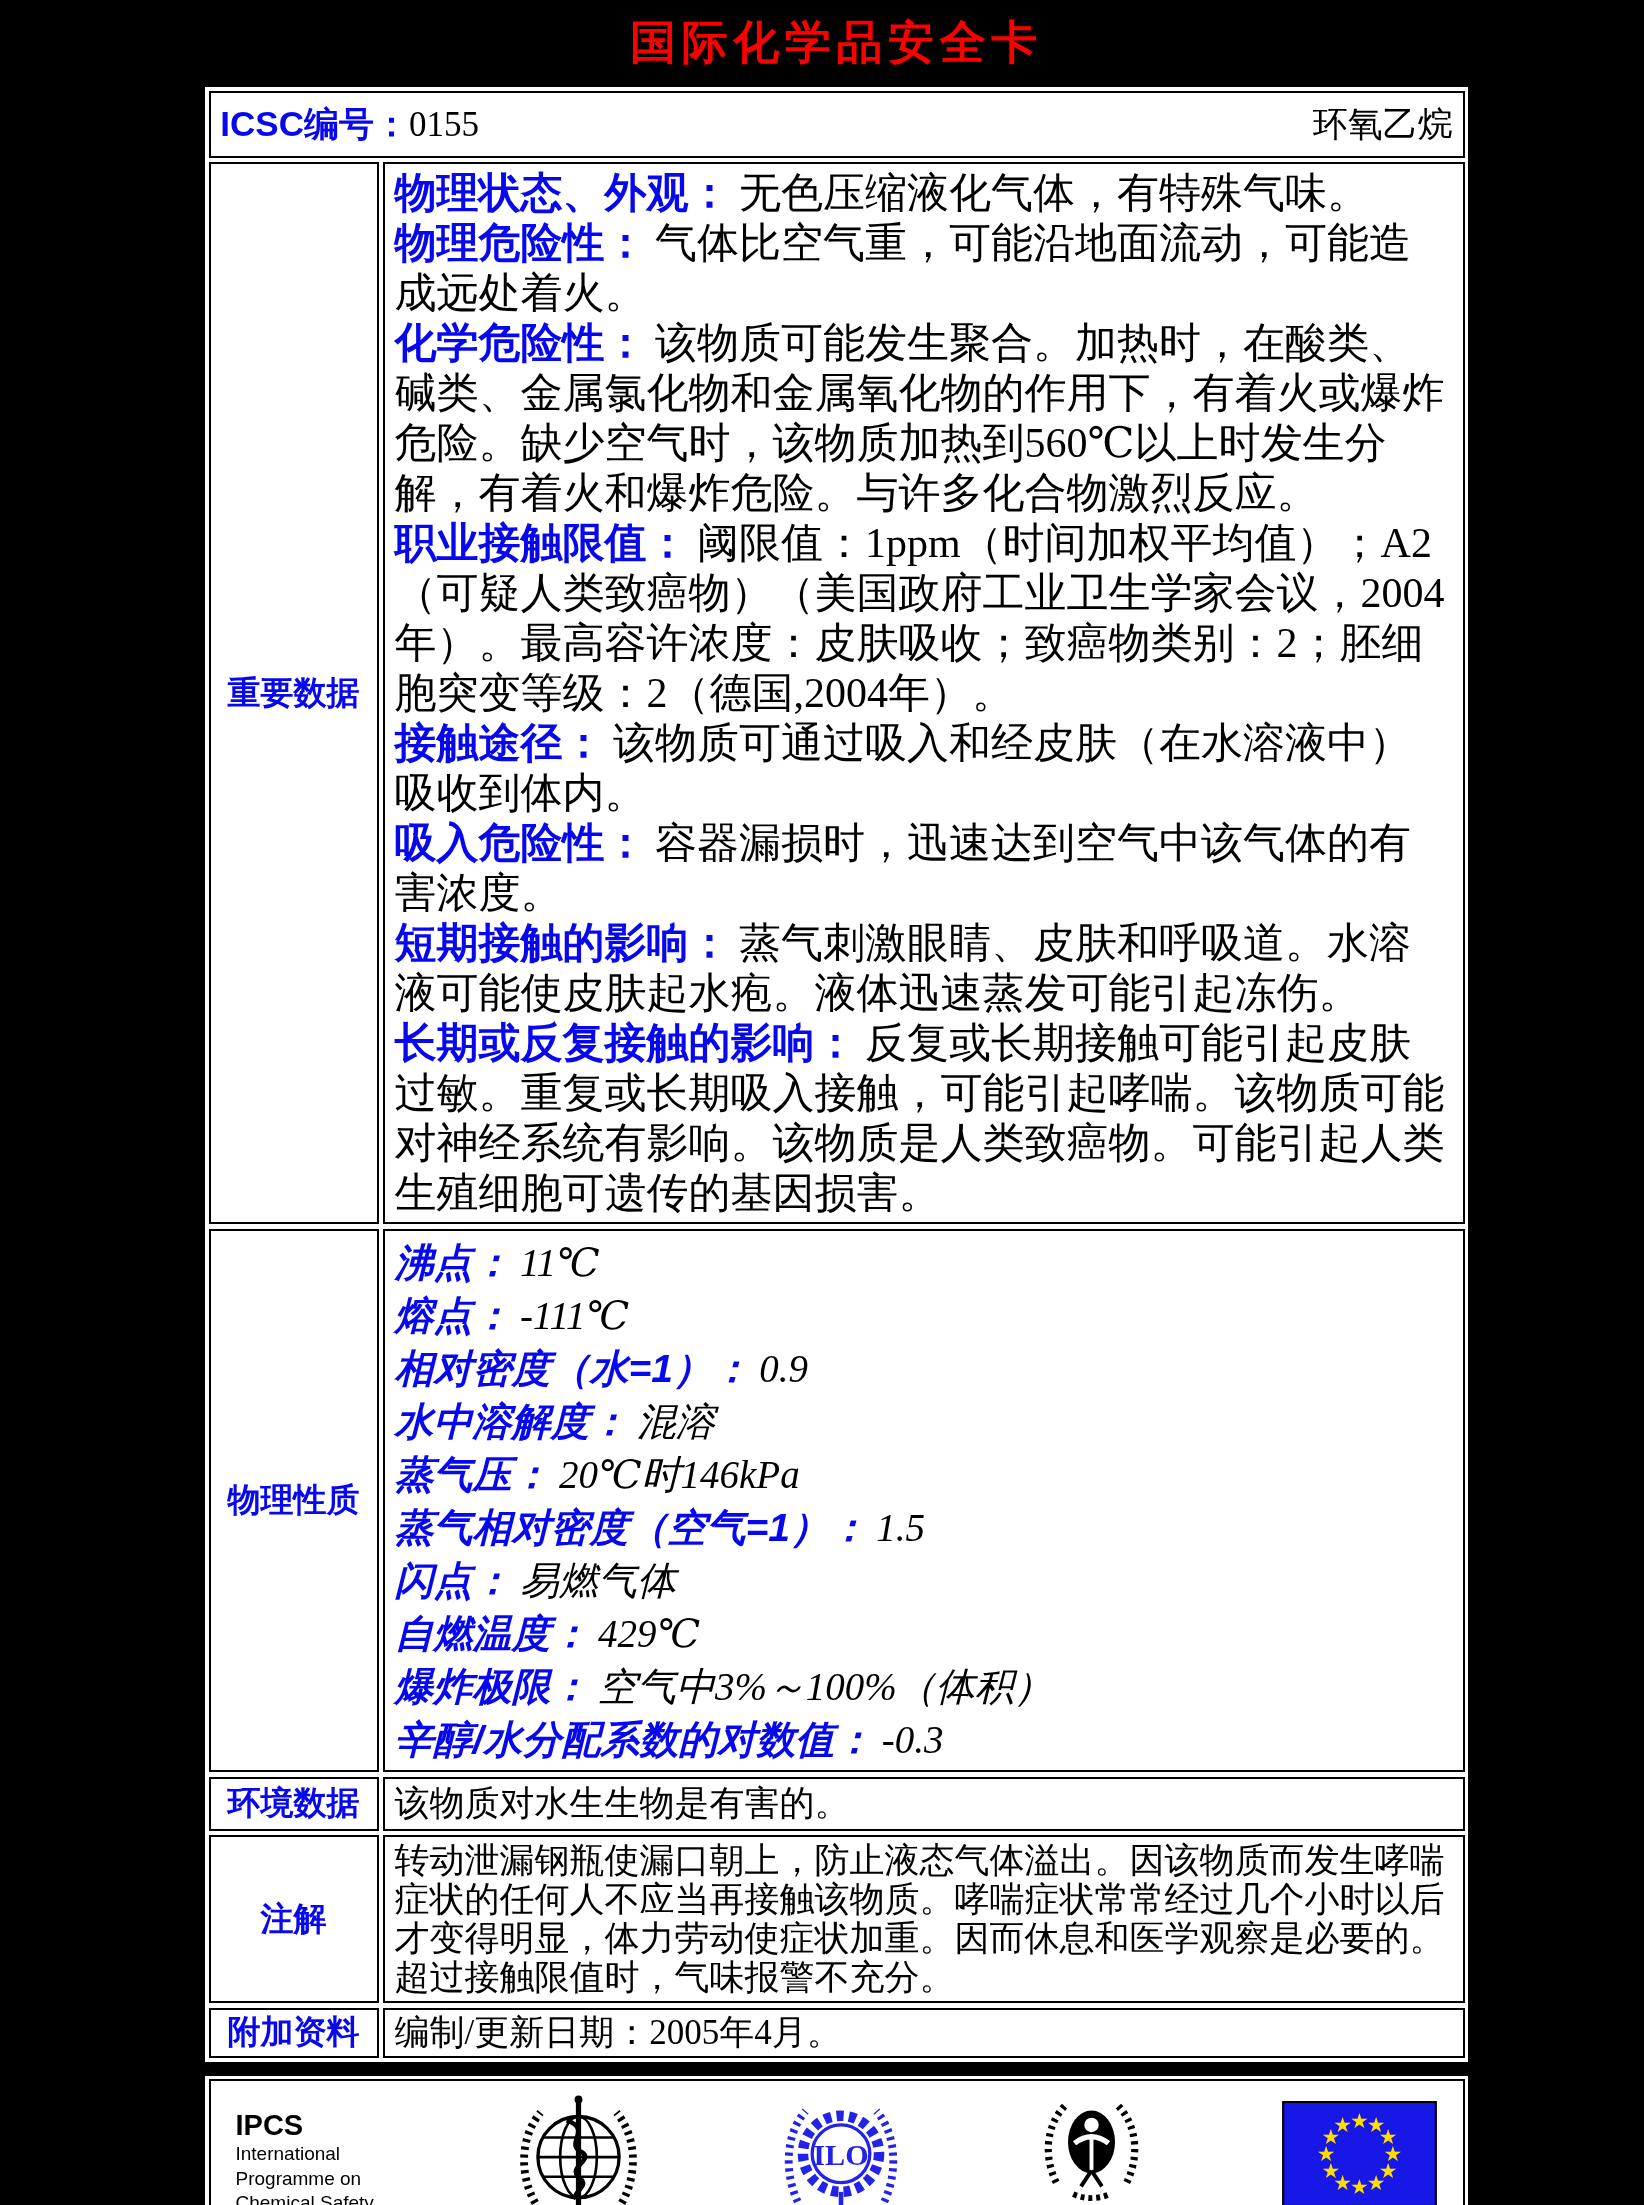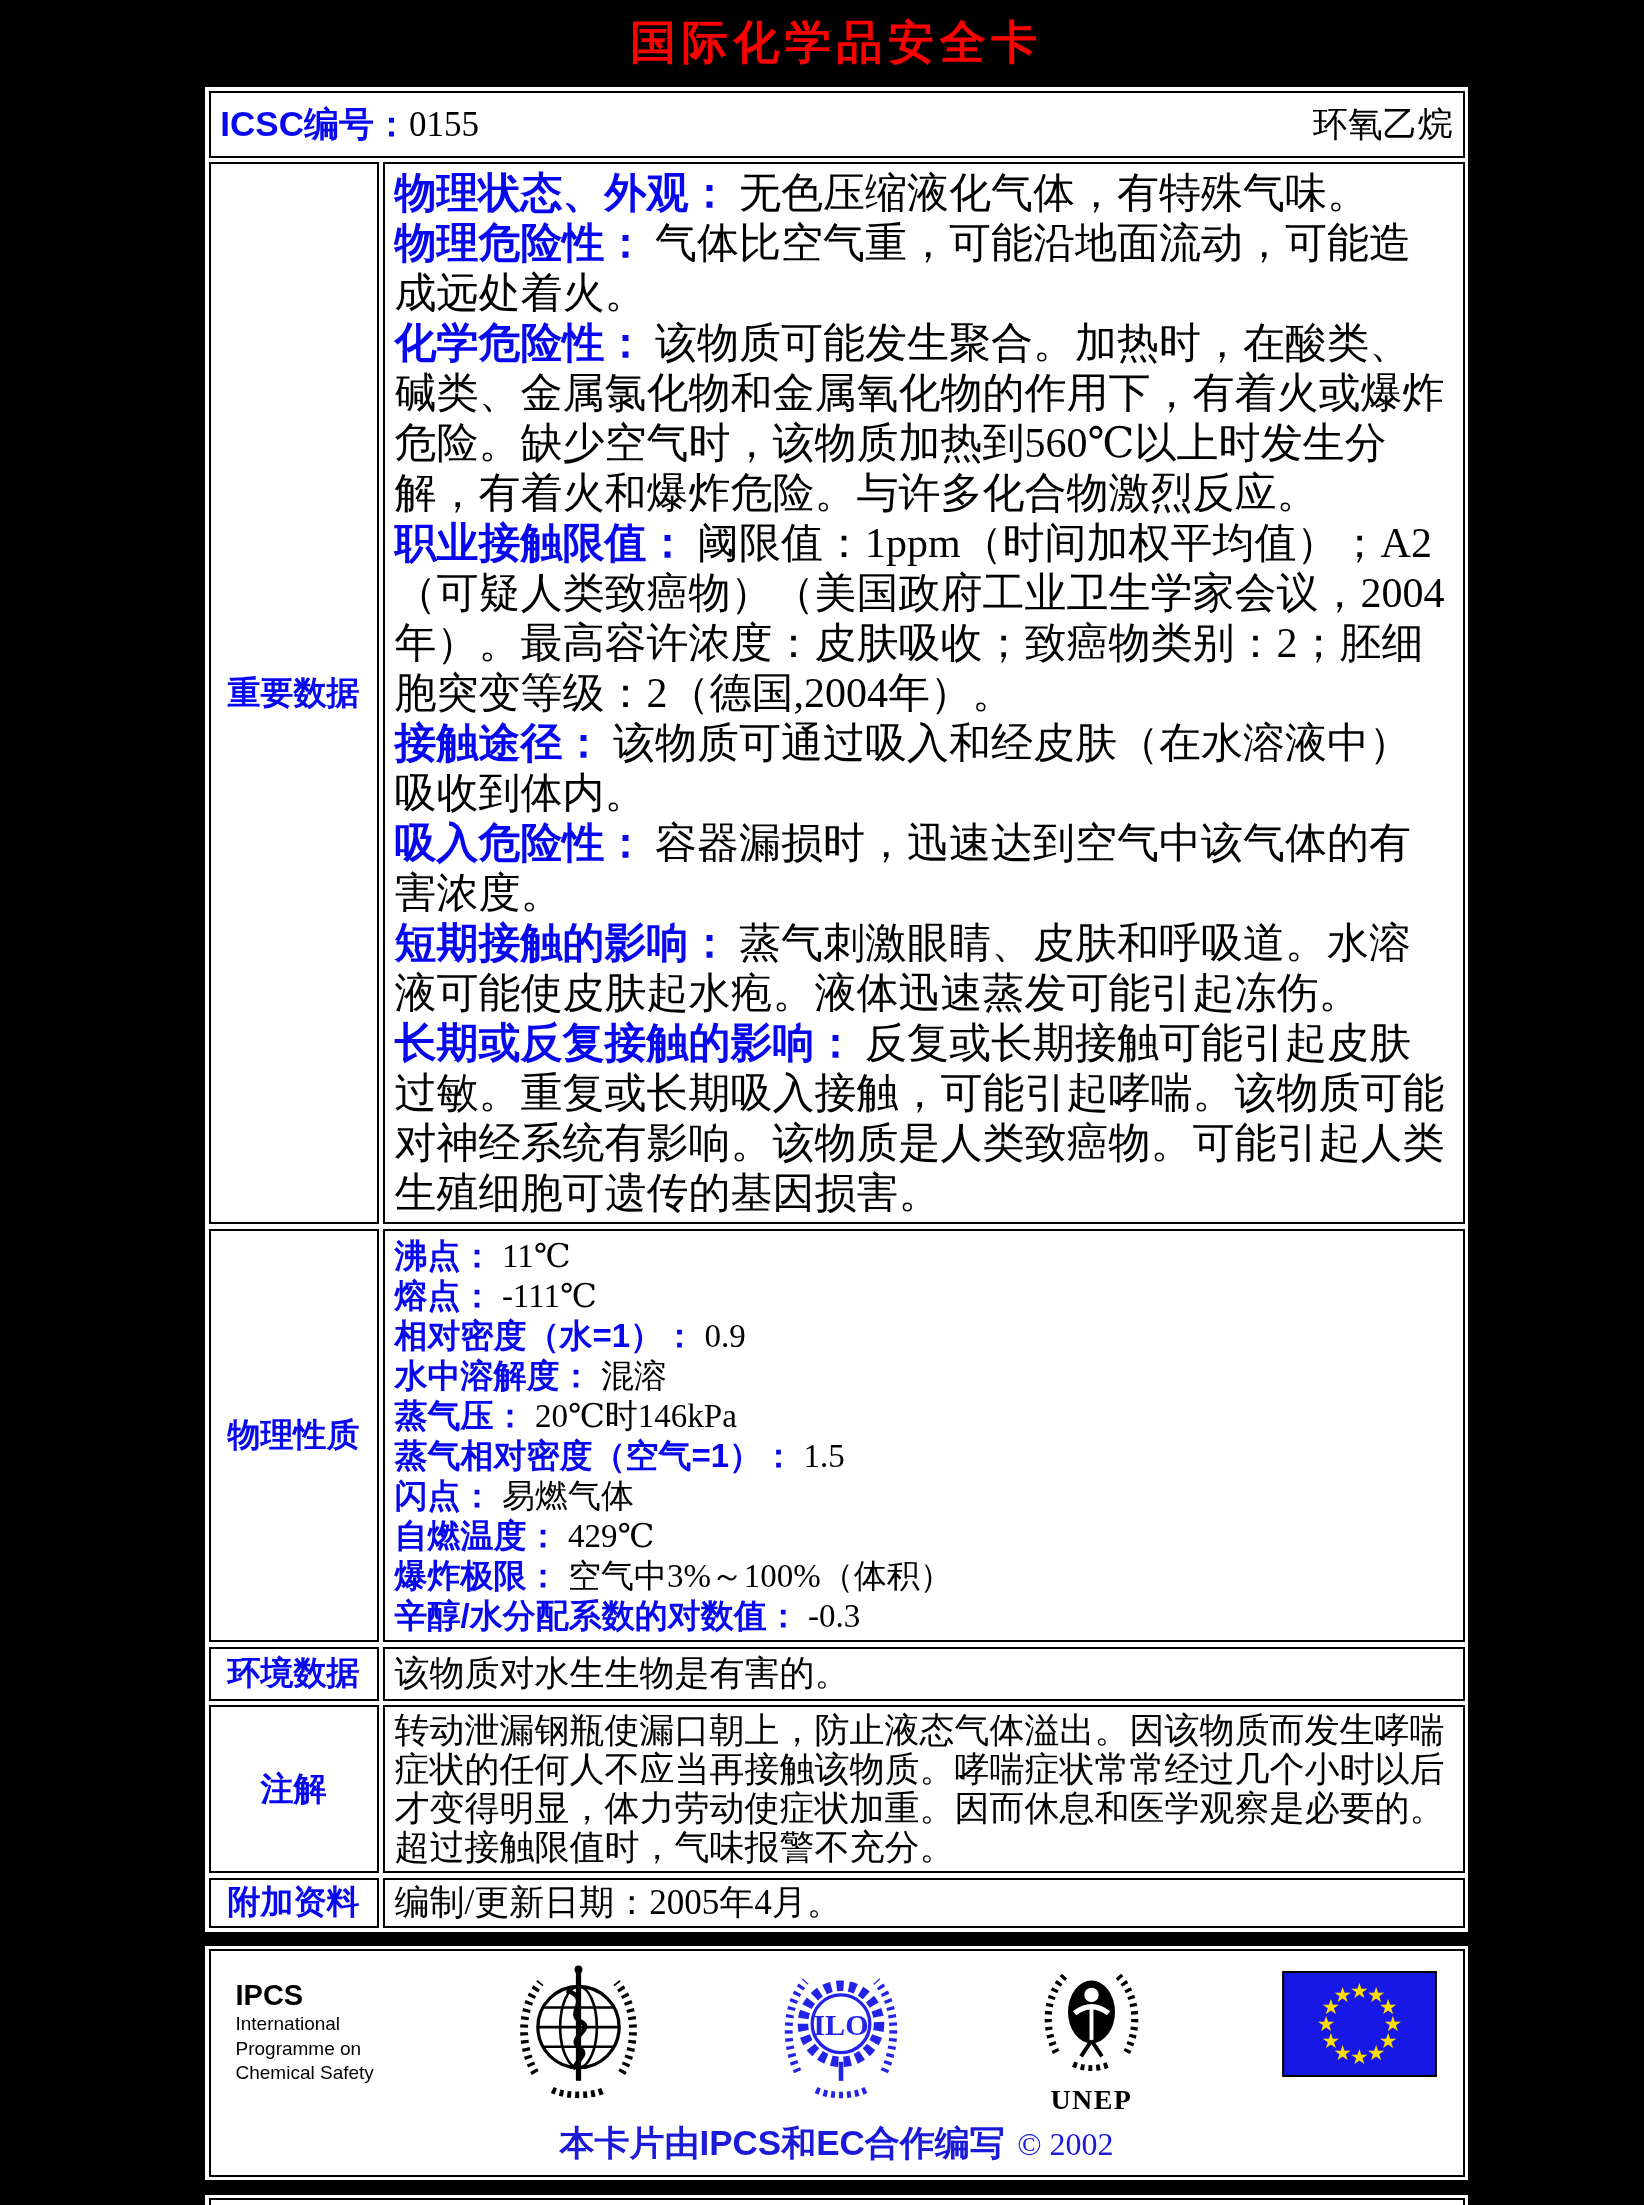--- a/index.html
+++ b/index.html
@@ -16,21 +16,21 @@
   .full{flex:1;}
   .header-cell{display:flex;align-items:center;justify-content:space-between;
                min-height:67px;padding:0 9.8px;font-size:35px;}
   .hdr-left{white-space:nowrap;}
   .lblblue{color:#0808ee;font-weight:bold;font-family:"Liberation Sans","DejaVu Sans",sans-serif;}
   .label-cell{flex:0 0 170px;display:flex;align-items:center;justify-content:center;
               color:#0808ee;font-weight:bold;font-size:33px;
               font-family:"Liberation Sans","DejaVu Sans",sans-serif;text-align:center;}
   .content-cell{flex:1;padding:4.2px 9.8px;}
   .imp{font-size:42px;line-height:50px;}
-  .phys{font-size:33px;line-height:39px;padding-top:5.6px;}
+  .phys{font-size:39px;line-height:53px;padding-top:5.6px;font-style:italic;}
   .env{font-size:35px;line-height:42px;min-height:45px;display:flex;align-items:center;}
   .note{font-size:35px;line-height:39px;padding-top:4.2px;}
   .addl{font-size:35px;line-height:38px;min-height:39px;display:flex;align-items:center;}
   .para .plbl{color:#0808ee;font-weight:bold;
               font-family:"Liberation Sans","DejaVu Sans",sans-serif;margin-right:8.4px;}
   .logos-cell{padding:9.8px 7px 11px 7px;}
   .logos-row{display:flex;align-items:flex-start;justify-content:space-between;
              padding:0 18px;height:152px;}
   .ipcs-block{margin-top:18px;font-family:"Liberation Sans","DejaVu Sans",sans-serif;}
   .ipcs-name{font-size:29px;font-weight:bold;line-height:33px;}

